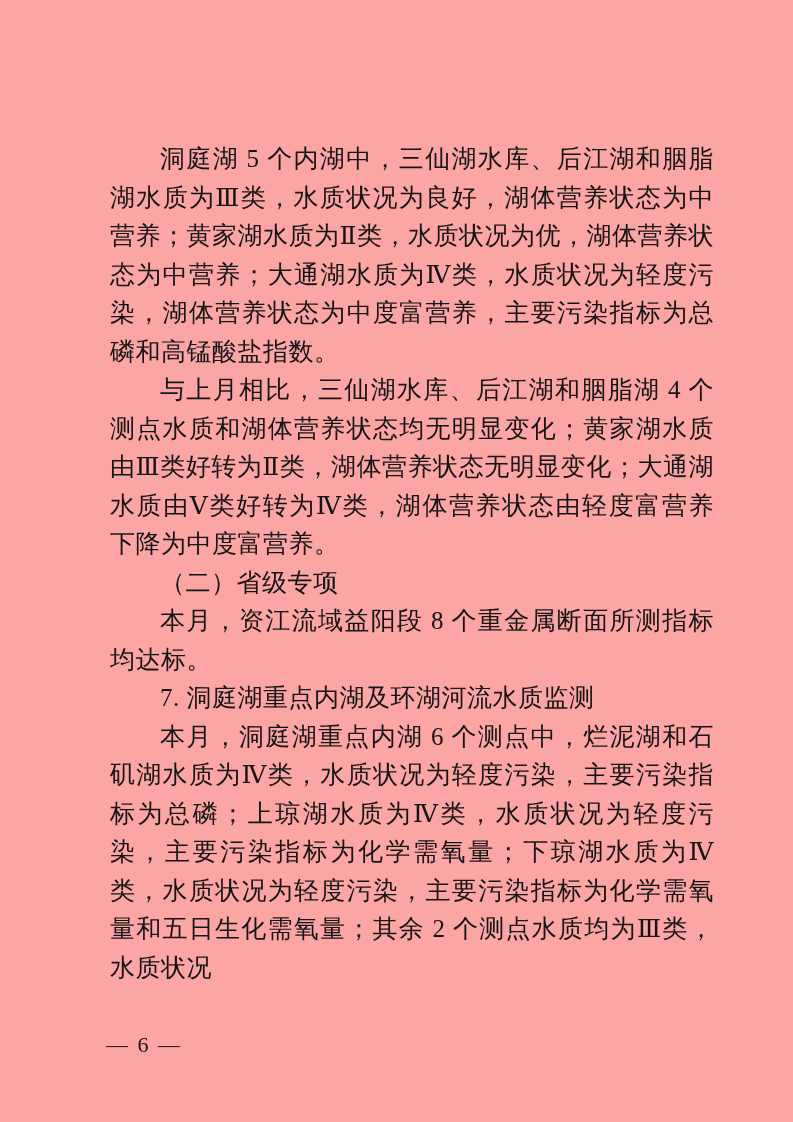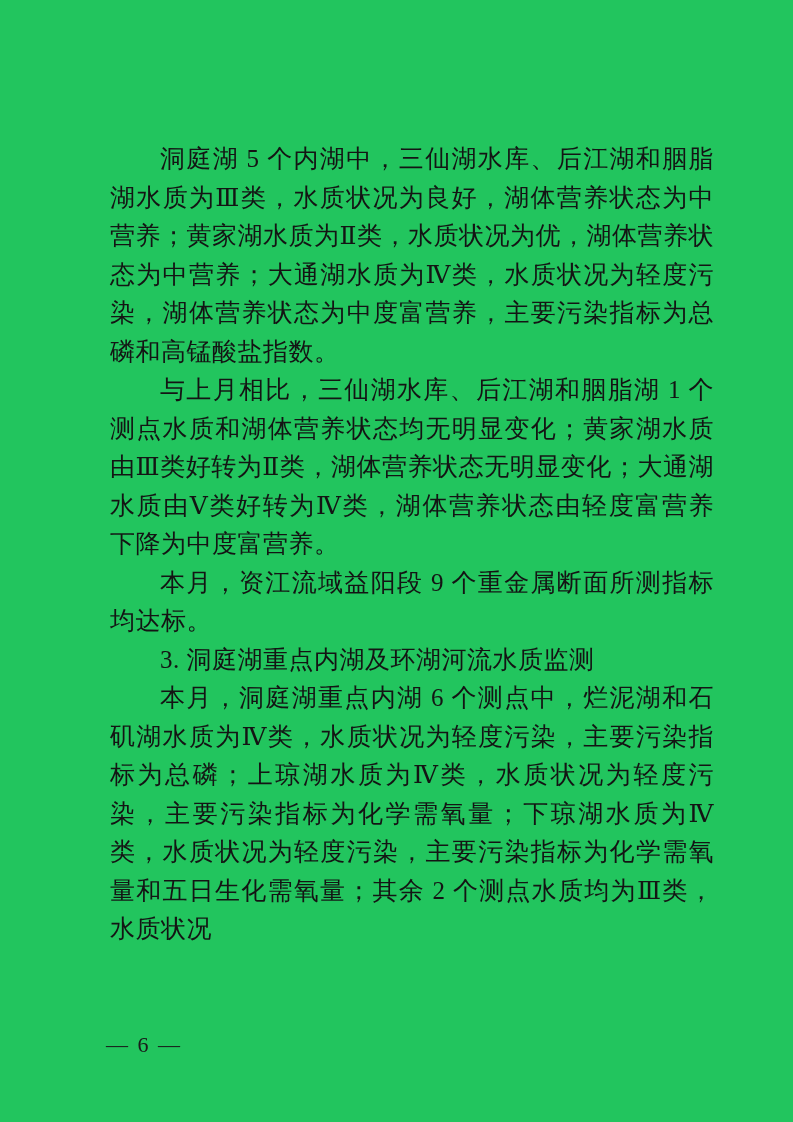--- a/index.html
+++ b/index.html
@@ -4,21 +4,21 @@
 <style>
   html, body {
     margin: 0;
     padding: 0;
     background: #ffffff;
   }
   .page {
     position: relative;
     width: 793px;
     height: 1122px;
-    background: #22c55e;
+    background: #fca5a5;
     overflow: hidden;
     font-family: "Liberation Serif", "DejaVu Serif", serif;
     color: #141414;
   }
   .text-block {
     position: absolute;
     left: 110px;
     top: 140px;
     width: 604px;
   }
@@ -41,21 +41,22 @@
     color: #1a1a1a;
   }
 </style>
 </head>
 <body>
 
 <div class="page">
 
   <div class="text-block">
     <p>洞庭湖 5 个内湖中，三仙湖水库、后江湖和胭脂湖水质为Ⅲ类，水质状况为良好，湖体营养状态为中营养；黄家湖水质为Ⅱ类，水质状况为优，湖体营养状态为中营养；大通湖水质为Ⅳ类，水质状况为轻度污染，湖体营养状态为中度富营养，主要污染指标为总磷和高锰酸盐指数。</p>
-    <p>与上月相比，三仙湖水库、后江湖和胭脂湖 1 个测点水质和湖体营养状态均无明显变化；黄家湖水质由Ⅲ类好转为Ⅱ类，湖体营养状态无明显变化；大通湖水质由Ⅴ类好转为Ⅳ类，湖体营养状态由轻度富营养下降为中度富营养。</p>
-    <p>本月，资江流域益阳段 9 个重金属断面所测指标均达标。</p>
-    <p>3. 洞庭湖重点内湖及环湖河流水质监测</p>
+    <p>与上月相比，三仙湖水库、后江湖和胭脂湖 4 个测点水质和湖体营养状态均无明显变化；黄家湖水质由Ⅲ类好转为Ⅱ类，湖体营养状态无明显变化；大通湖水质由Ⅴ类好转为Ⅳ类，湖体营养状态由轻度富营养下降为中度富营养。</p>
+    <p>（二）省级专项</p>
+    <p>本月，资江流域益阳段 8 个重金属断面所测指标均达标。</p>
+    <p>7. 洞庭湖重点内湖及环湖河流水质监测</p>
     <p>本月，洞庭湖重点内湖 6 个测点中，烂泥湖和石矶湖水质为Ⅳ类，水质状况为轻度污染，主要污染指标为总磷；上琼湖水质为Ⅳ类，水质状况为轻度污染，主要污染指标为化学需氧量；下琼湖水质为Ⅳ类，水质状况为轻度污染，主要污染指标为化学需氧量和五日生化需氧量；其余 2 个测点水质均为Ⅲ类，水质状况</p>
   </div>
 
   <div class="page-footer">— 6 —</div>
 
 </div>
 
 </body></html>

